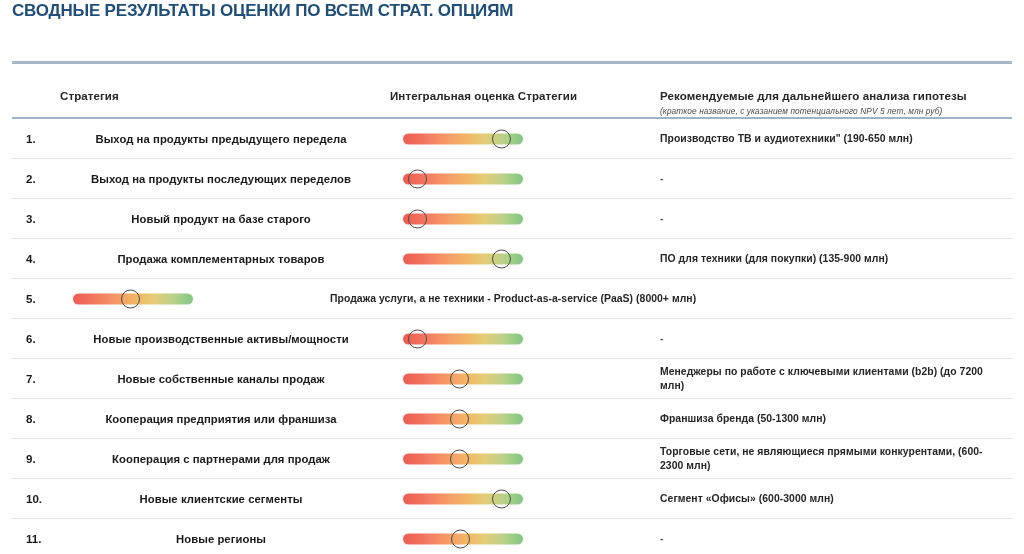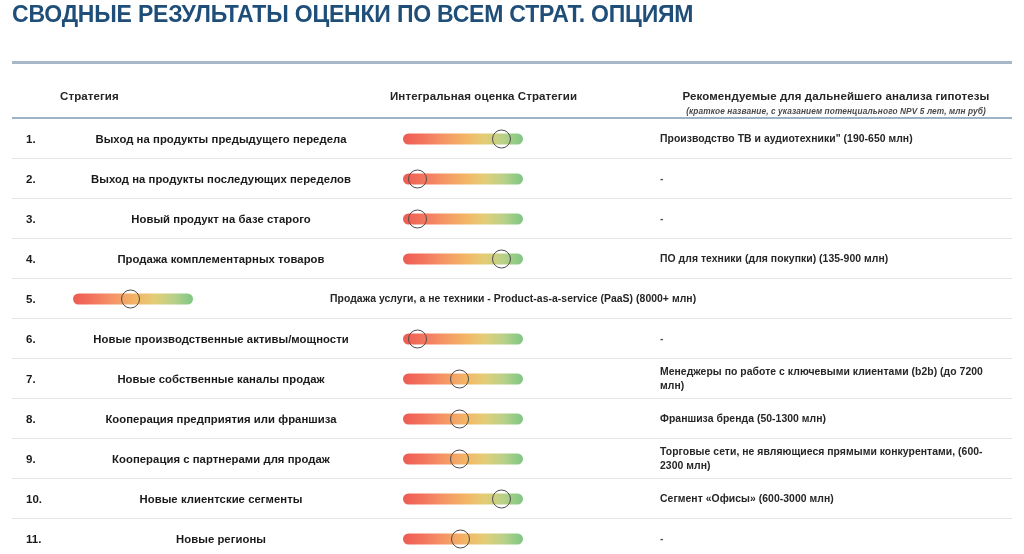--- a/index.html
+++ b/index.html
@@ -13,21 +13,21 @@
     font-family: "Liberation Sans", sans-serif;
     overflow: hidden;
     position: relative;
   }
 
   
   .slide-title {
     position: absolute;
     left: 12px;
     top: 1px;
-    font-size: 23px;
+    font-size: 17px;
     font-weight: bold;
     letter-spacing: -0.2px;
     color: #1f4e79;
     white-space: nowrap;
   }
 
   
   .matrix {
     position: absolute;
     left: 12px;
@@ -42,39 +42,39 @@
     display: flex;
     align-items: flex-start;
     height: 55px;
     border-bottom: 2px solid #9fb2c6;
     box-sizing: border-box;
   }
 
   .col-num    { width: 48px;  flex: 0 0 48px; }
   .col-strat  { width: 330px; flex: 0 0 330px; }
   .col-score  { width: 270px; flex: 0 0 270px; }
-  .col-hyp    { flex: 1 1 auto; text-align: center; }
+  .col-hyp    { flex: 1 1 auto; }
 
   .header-row .col-strat,
   .header-row .col-score,
   .header-row .col-hyp {
     padding-top: 22px;
     box-sizing: border-box;
   }
 
   .h-label {
     font-size: 11.5px;
     font-weight: bold;
     color: #262626;
     letter-spacing: 0.1px;
   }
   .h-sub {
     display: block;
     font-size: 8.3px;
-    font-weight: bold;
+    font-weight: normal;
     font-style: italic;
     color: #4a4a4a;
     margin-top: 2px;
     letter-spacing: 0.1px;
   }
 
   
   .row {
     display: flex;
     align-items: center;

